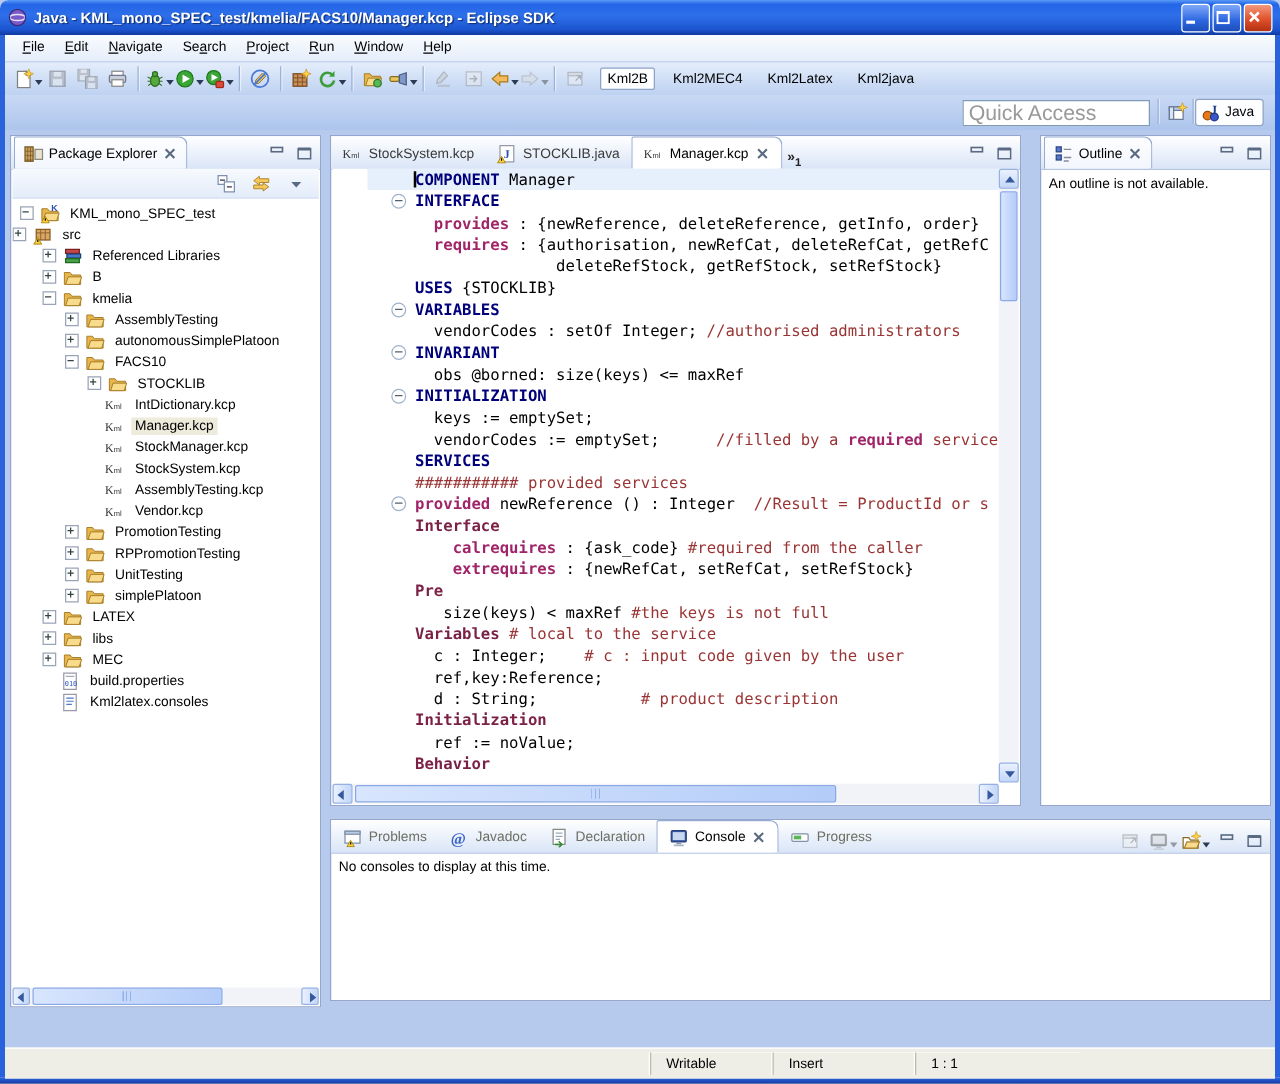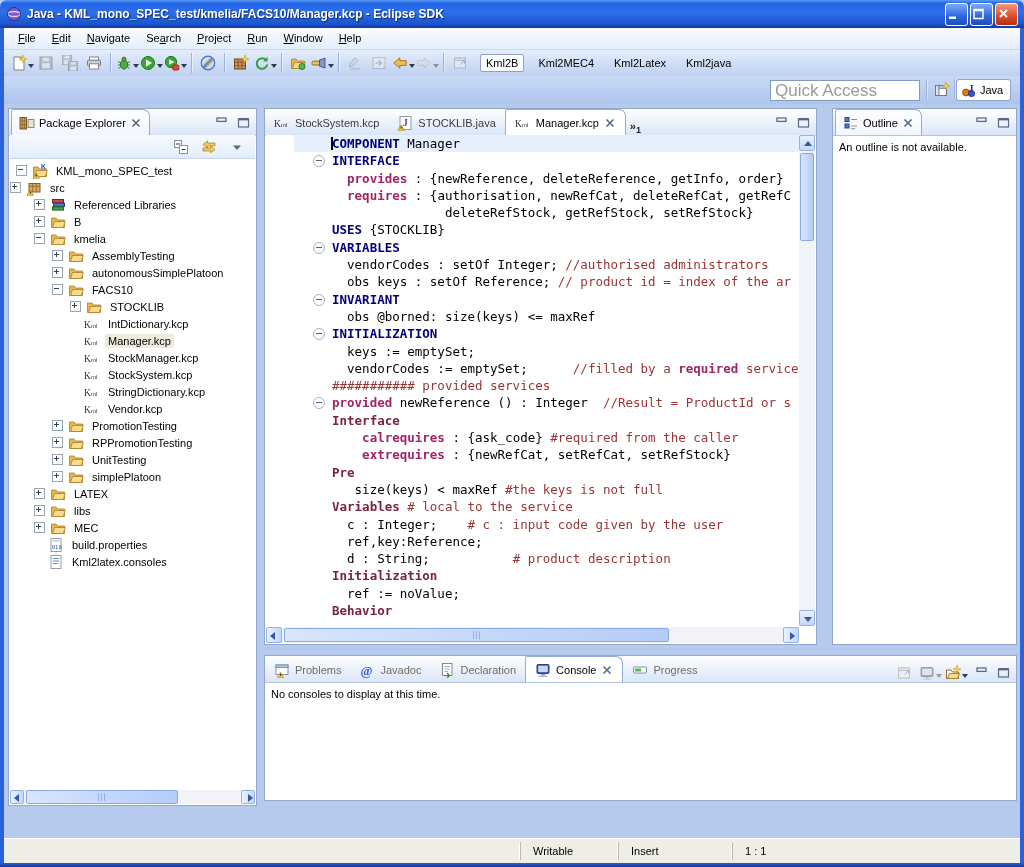--- a/index.html
+++ b/index.html
@@ -566,21 +566,21 @@
           <span class="tlab">StockSystem.kcp</span>
         </div>
         <div class="trow" style="padding-left: 60px;">
           <div class="expsp"></div>
           <span class="icn">
             <svg viewBox="0 0 16 16" width="16" height="16">
               <text x="0" y="11.5" font-size="9.5" fill="#333" font-family="Liberation Serif,serif">K</text>
               <text x="7" y="11.5" font-size="6" fill="#333" font-family="Liberation Sans,sans-serif">ml</text>
             </svg>
           </span>
-          <span class="tlab">StringDictionary.kcp</span>
+          <span class="tlab">AssemblyTesting.kcp</span>
         </div>
         <div class="trow" style="padding-left: 60px;">
           <div class="expsp"></div>
           <span class="icn">
             <svg viewBox="0 0 16 16" width="16" height="16">
               <text x="0" y="11.5" font-size="9.5" fill="#333" font-family="Liberation Serif,serif">K</text>
               <text x="7" y="11.5" font-size="6" fill="#333" font-family="Liberation Sans,sans-serif">ml</text>
             </svg>
           </span>
           <span class="tlab">Vendor.kcp</span>
@@ -745,26 +745,26 @@
     </div>
     <div class="codewrap">
         <div class="cl hl"><div class="caret-i"></div><span class="cs-k">COMPONENT</span><span class="cs-p"> Manager</span></div>
         <div class="cl"><div class="fold"></div><span class="cs-k">INTERFACE</span></div>
         <div class="cl"><span class="cs-p">  </span><span class="cs-m">provides</span><span class="cs-p"> : {newReference, deleteReference, getInfo, order}</span></div>
         <div class="cl"><span class="cs-p">  </span><span class="cs-m">requires</span><span class="cs-p"> : {authorisation, newRefCat, deleteRefCat, getRefC</span></div>
         <div class="cl"><span class="cs-p">               deleteRefStock, getRefStock, setRefStock}</span></div>
         <div class="cl"><span class="cs-k">USES</span><span class="cs-p"> {STOCKLIB}</span></div>
         <div class="cl"><div class="fold"></div><span class="cs-k">VARIABLES</span></div>
         <div class="cl"><span class="cs-p">  vendorCodes : setOf Integer; </span><span class="cs-c">//authorised administrators</span></div>
-        <div class="cl"><span class="cs-p">  obs keys : setOf Reference; </span><span class="cs-c">// product id = index of the ar</span></div>
         <div class="cl"><div class="fold"></div><span class="cs-k">INVARIANT</span></div>
         <div class="cl"><span class="cs-p">  obs @borned: size(keys) &lt;= maxRef</span></div>
         <div class="cl"><div class="fold"></div><span class="cs-k">INITIALIZATION</span></div>
         <div class="cl"><span class="cs-p">  keys := emptySet;</span></div>
         <div class="cl"><span class="cs-p">  vendorCodes := emptySet;      </span><span class="cs-c">//filled by a </span><span class="cs-m">required</span><span class="cs-c"> service</span></div>
+        <div class="cl"><span class="cs-k">SERVICES</span></div>
         <div class="cl"><span class="cs-c">########### provided services</span></div>
         <div class="cl"><div class="fold"></div><span class="cs-m">provided</span><span class="cs-p"> newReference () : Integer  </span><span class="cs-c">//Result = ProductId or s</span></div>
         <div class="cl"><span class="cs-r">Interface</span></div>
         <div class="cl"><span class="cs-p">    </span><span class="cs-m">calrequires</span><span class="cs-p"> : {ask_code} </span><span class="cs-c">#required from the caller</span></div>
         <div class="cl"><span class="cs-p">    </span><span class="cs-m">extrequires</span><span class="cs-p"> : {newRefCat, setRefCat, setRefStock}</span></div>
         <div class="cl"><span class="cs-r">Pre</span></div>
         <div class="cl"><span class="cs-p">   size(keys) &lt; maxRef </span><span class="cs-c">#the keys is not full</span></div>
         <div class="cl"><span class="cs-r">Variables</span><span class="cs-p"> </span><span class="cs-c"># local to the service</span></div>
         <div class="cl"><span class="cs-p">  c : Integer;    </span><span class="cs-c"># c : input code given by the user</span></div>
         <div class="cl"><span class="cs-p">  ref,key:Reference;</span></div>

